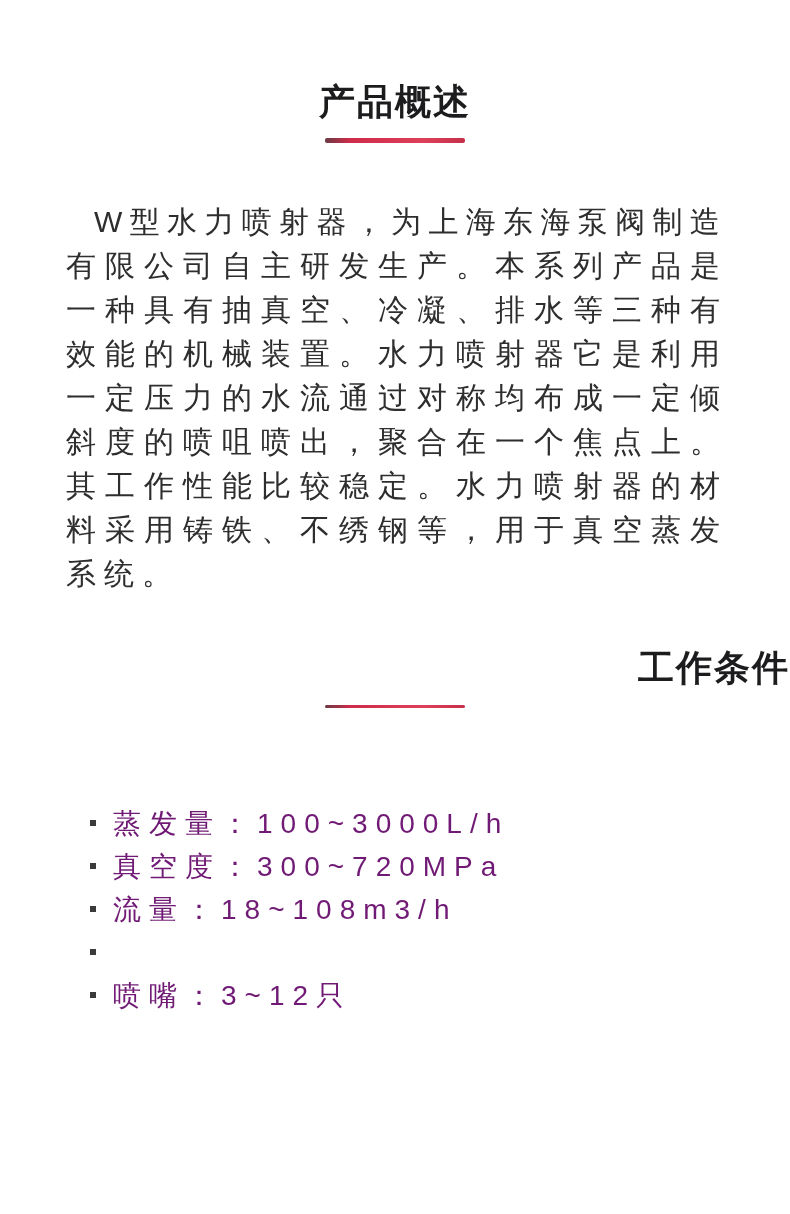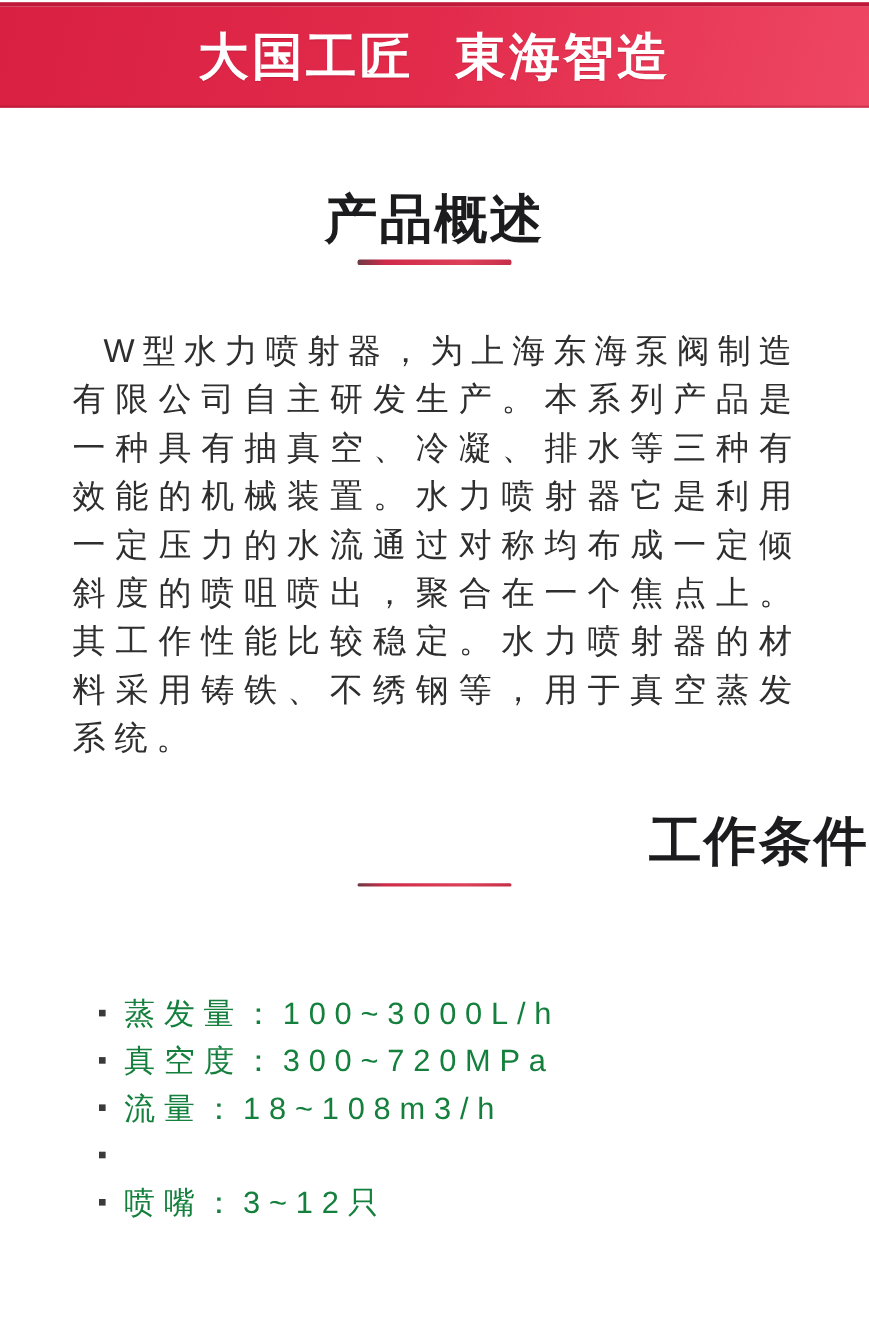--- a/index.html
+++ b/index.html
@@ -44,21 +44,21 @@
     letter-spacing: 3px;
     word-spacing: 22px;
     white-space: nowrap;
     text-shadow: 0 1px 1px rgba(120,0,20,0.25);
   }
 
   
   .sec-title {
     margin: 0;
     text-align: center;
-    font-size: 48px;
+    font-size: 36px;
     line-height: 47px;
     font-weight: 700;
     letter-spacing: 2px;
     color: #1c1c1e;
   }
   .sec-title.overview { margin-top: 78px; }
   .sec-title.conditions { margin-top: 48px; text-align: right; }
   .sec-underline {
     width: 140px;
     height: 5px;
@@ -97,42 +97,39 @@
   .spec-list {
     list-style: none;
     margin: 94px 0 0 0;
     padding: 0 0 0 90px;
   }
   .spec-item {
     height: 43px;
     line-height: 43px;
     display: flex;
     align-items: center;
-    color: #15803d;
+    color: #701a75;
     font-size: 28px;
     letter-spacing: 8px;
     white-space: nowrap;
   }
   .bullet-dot {
     flex: 0 0 auto;
     width: 6px;
     height: 6px;
     background: #3a3a3a;
     margin-right: 17px;
     margin-top: -2px;
   }
 </style>
 </head>
 <body>
 
 <div class="page">
 
-  <header class="banner">
-    <div class="banner-text">大国工匠 東海智造</div>
-  </header>
 
   <section>
     <h2 class="sec-title overview">产品概述</h2>
     <div class="sec-underline"></div>
     <div class="paragraph" id="overview-paragraph">
         <div class="para-line spread indent">
           <span>W</span>
           <span>型</span>
           <span>水</span>
           <span>力</span>

